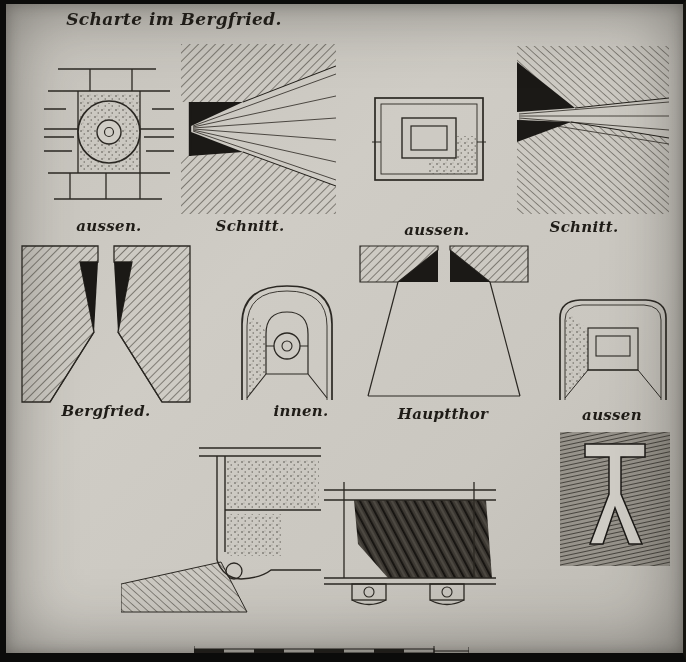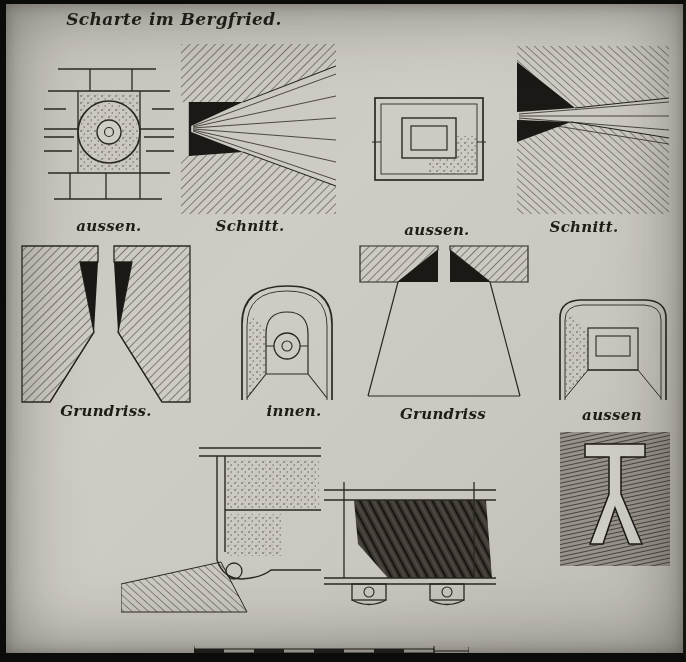--- a/index.html
+++ b/index.html
@@ -182,23 +182,23 @@
     <svg viewBox="0 0 118 112">
       <polygon points="11,110 34,82 34,42 16,26 11,34" fill="url(#stipple)"></polygon>
       <path d="M6,112 V30 Q6,13 26,12 H92 Q112,13 112,30 V112" fill="none" stroke="#2b2823" stroke-width="1.7"></path>
       <path d="M11,112 V32 Q11,18 28,17 H90 Q107,18 107,32 V112" fill="none" stroke="#2b2823" stroke-width="0.9"></path>
       <rect x="34" y="40" width="50" height="42" fill="none" stroke="#2b2823" stroke-width="1.2"></rect>
       <rect x="42" y="48" width="34" height="20" fill="none" stroke="#2b2823" stroke-width="1.1"></rect>
       <path d="M11,110 L34,82 M107,110 L84,82 M34,82 H84" stroke="#2b2823" stroke-width="1" fill="none"></path>
     </svg>
   </figure>
 
-  <div class="caption" style="left:100px;top:398px">Grundriss.</div>
-  <div class="caption" style="left:288px;top:398px">innen.</div>
-  <div class="caption" style="left:437px;top:401px">Grundriss</div>
+  <div class="caption" style="left:100px;top:398px">Bergfried.</div>
+  <div class="caption" style="left:295px;top:398px">innen.</div>
+  <div class="caption" style="left:437px;top:401px">Hauptthor</div>
   <div class="caption" style="left:606px;top:402px">aussen</div>
 
   <figure class="fig" style="left:115px;top:428px;width:200px;height:182px">
     <svg viewBox="0 0 200 182">
       <rect x="106" y="28" width="92" height="48" fill="url(#stipple)"></rect>
       <rect x="106" y="82" width="56" height="42" fill="url(#stipple)"></rect>
       <g stroke="#2b2823" fill="none" stroke-width="1.4">
         <path d="M78,16 H200 M78,24 H200"></path>
         <path d="M96,24 V128 M104,24 V120"></path>
         <path d="M104,78 H200"></path>

